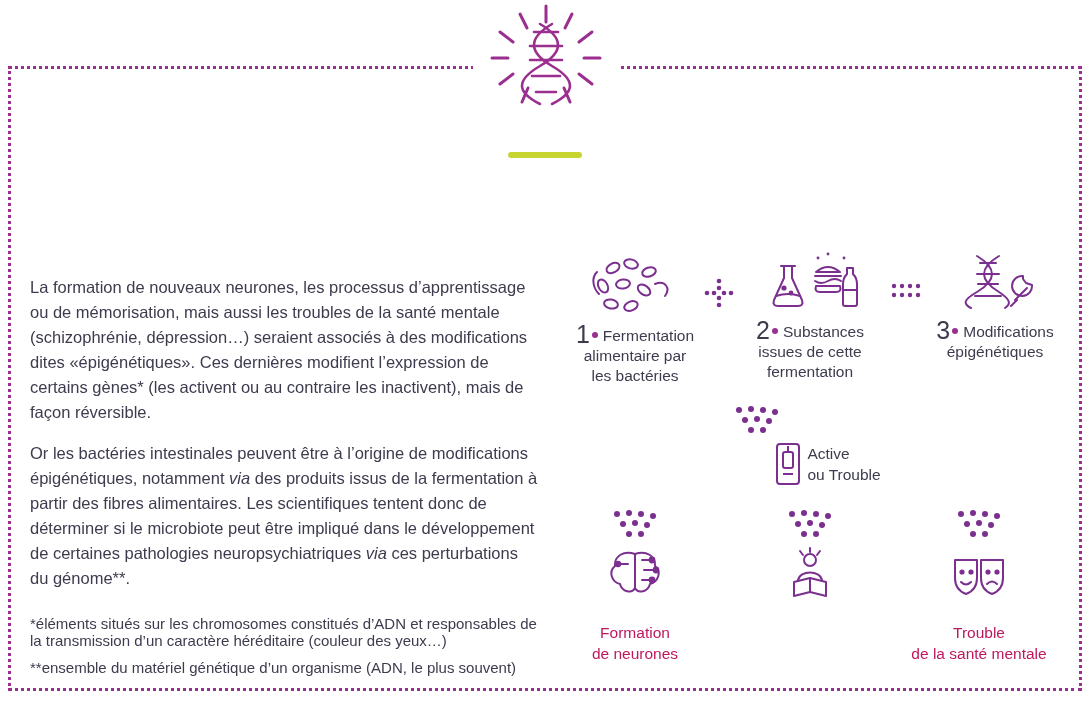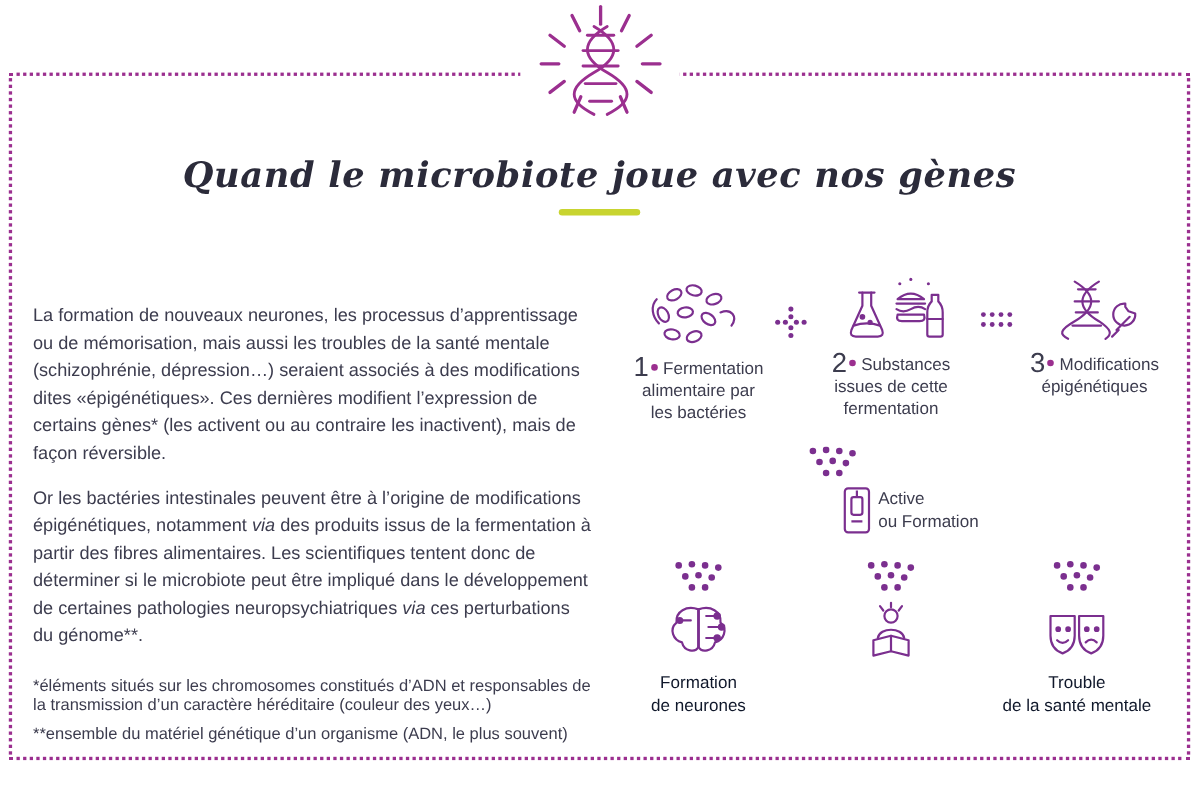--- a/index.html
+++ b/index.html
@@ -144,24 +144,24 @@
   }
 
   .outcome {
     position: absolute;
     text-align: center;
     width: 170px;
   }
   .outcome .dots { height: 30px; }
   .outcome .icon { height: 60px; display:flex; align-items:flex-end; justify-content:center;}
   .outcome .caption {
-    margin-top: 10px;
+    margin-top: 22px;
     font-size: 15.5px;
     line-height: 21px;
-    color: #0f172a;
+    color: #be185d;
   }
 
   #active-block {
     position: absolute;
     left: 165px;
     top: 158px;
     width: 200px;
     text-align: center;
   }
   #active-dots { height: 30px; }
@@ -207,21 +207,20 @@
       <line x1="58" y1="30" x2="82" y2="30"></line>
       <line x1="54" y1="44" x2="86" y2="44"></line>
       <line x1="54" y1="58" x2="86" y2="58"></line>
       <line x1="56" y1="74" x2="84" y2="74"></line>
       <line x1="60" y1="90" x2="80" y2="90"></line>
     </g>
   </svg>
 </div>
 
 <div id="title-wrap">
-  <div id="title">Quand le microbiote joue avec nos gènes</div>
   <div id="title-underline"></div>
 </div>
 
 <div id="left-col">
   <p class="para">La formation de nouveaux neurones, les processus d’apprentissage ou de mémorisation, mais aussi les troubles de la santé mentale (schizophrénie, dépression…) seraient associés à des modifications dites «épigénétiques». Ces dernières modifient l’expression de certains gènes* (les activent ou au contraire les inactivent), mais de façon réversible.</p>
   <p class="para"><span>Or les bactéries intestinales peuvent être à l’origine de modifications épigénétiques, notamment </span><em>via</em><span> des produits issus de la fermentation à partir des fibres alimentaires. Les scientifiques tentent donc de déterminer si le microbiote peut être impliqué dans le développement de certaines pathologies neuropsychiatriques </span><em>via</em><span> ces perturbations du génome**.</span></p>
 
   <div id="footnotes">
     <p class="footnote">*éléments situés sur les chromosomes constitués d’ADN et responsables de la transmission d’un caractère héréditaire (couleur des yeux…)</p>
     <p class="footnote">**ensemble du matériel génétique d’un organisme (ADN, le plus souvent)</p>
@@ -358,21 +357,21 @@
       <svg width="38" height="48" viewBox="0 0 38 48">
         <g fill="none" stroke="#7b2f8f" stroke-width="2" stroke-linejoin="round">
           <rect x="8" y="4" width="22" height="40" rx="3"></rect>
           <rect x="14" y="12" width="10" height="16" rx="2"></rect>
           <line x1="19" y1="12" x2="19" y2="6"></line>
           <line x1="14" y1="34" x2="24" y2="34"></line>
         </g>
       </svg>
       <div id="active-label">
         <span>Active</span><br>
-        <span>ou Formation</span>
+        <span>ou Trouble</span>
       </div>
     </div>
   </div>
 
   <div class="outcome" style="left:-10px; top:262px;">
     <div class="dots">
       <svg width="64" height="30" viewBox="0 0 64 30" style="margin:0 auto;">
         <g fill="#7b2f8f">
           <circle cx="14" cy="4" r="3"></circle>
             <circle cx="26" cy="3" r="3"></circle>

